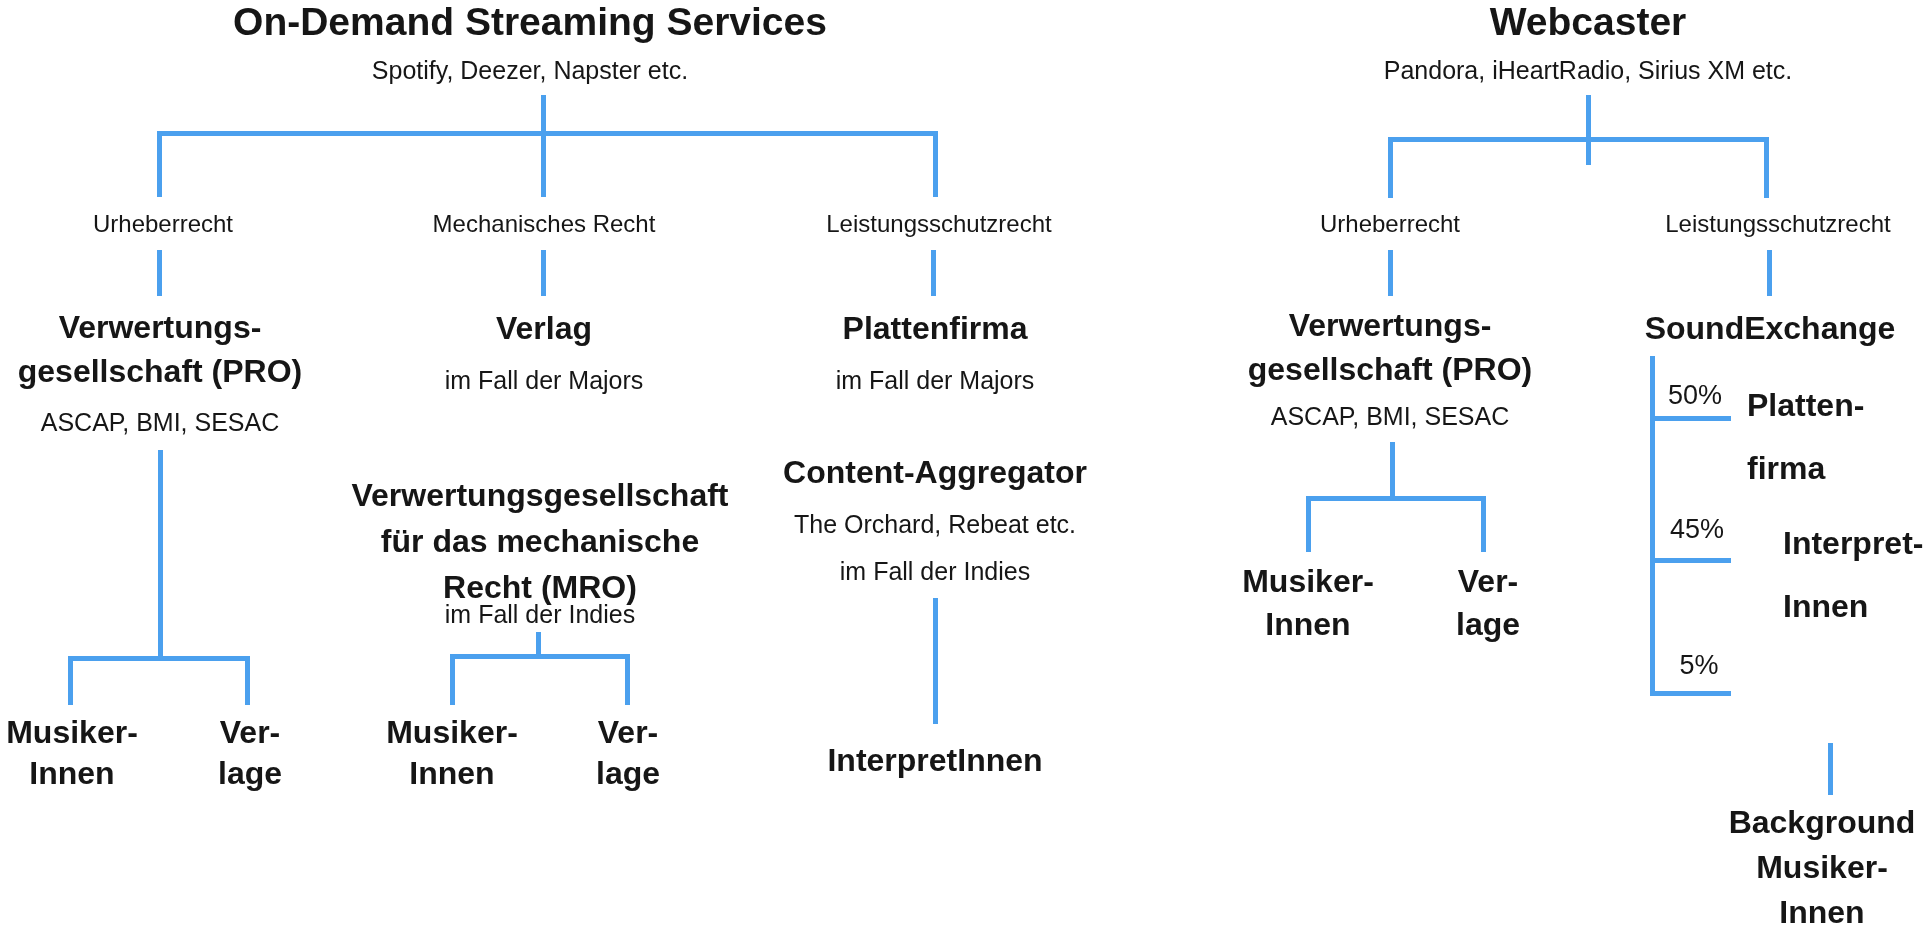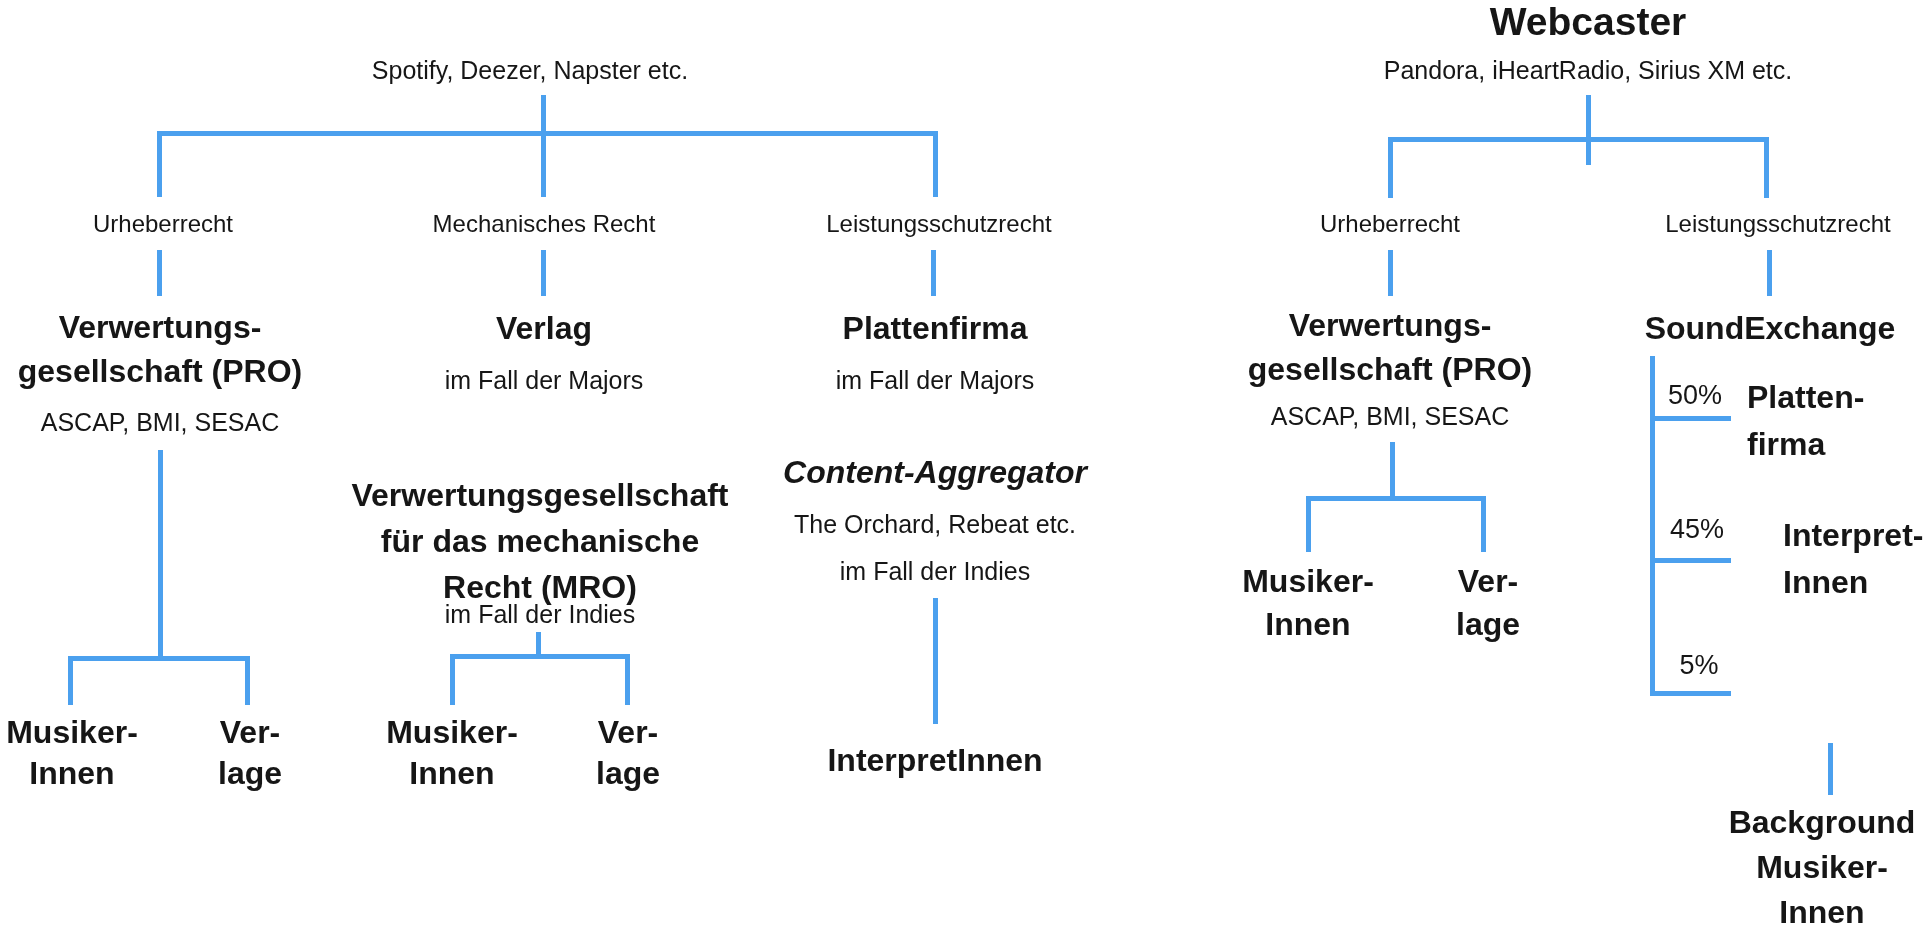--- a/index.html
+++ b/index.html
@@ -14,29 +14,30 @@
   .t-title  { font-size:39px; font-weight:700; white-space:nowrap; }
   .t-sub    { font-size:25px; white-space:nowrap; }
   .t-branch { font-size:24px; white-space:nowrap;text-align:right; }
   .t-node   { font-size:32px; font-weight:700; line-height:44px; }
   .t-leaf   { font-size:32px; font-weight:700; line-height:41px; }
   .t-note   { font-size:25px; white-space:nowrap; }
   .t-pct    { font-size:27px; white-space:nowrap; }
   .lh46 { line-height:46px;margin-top:20px; }
   .lh43 { line-height:43px; }
   .lh45 { line-height:45px; }
-  .lh47 { line-height:47px; }
+  .lh47 { line-height:63px; }
   .vline { position:absolute; width:5px; background:var(--line); }
   .hline { position:absolute; height:5px; background:var(--line); }
 </style>
 </head>
 <body>
 
 <div class="canvas">
 
+  <div class="txt t-title cx" style="left:530px; top:0px;">On-Demand Streaming Services</div>
   <div class="txt t-sub cx" style="left:530px; top:56px;">Spotify, Deezer, Napster etc.</div>
 
   <div class="vline" style="left:541px; top:95px;  height:102px;"></div>
   <div class="hline" style="left:159px; top:131px; width:779px;"></div>
   <div class="vline" style="left:157px; top:131px; height:66px;"></div>
   <div class="vline" style="left:933px; top:131px; height:66px;"></div>
 
   <div class="txt t-branch cx" style="left:163px; top:210px;">Urheberrecht</div>
   <div class="txt t-branch cx" style="left:544px; top:210px;">Mechanisches Recht</div>
   <div class="txt t-branch cx" style="left:939px; top:210px;">Leistungsschutzrecht</div>
@@ -71,21 +72,21 @@
   <div class="vline" style="left:450px; top:654px; height:51px;"></div>
   <div class="vline" style="left:625px; top:654px; height:51px;"></div>
 
   <div class="txt t-leaf cx" style="left:452px; top:712px;">Musiker-
 Innen</div>
   <div class="txt t-leaf cx" style="left:628px; top:712px;">Ver-
 lage</div>
 
   <div class="txt t-node cx" style="left:935px; top:306px;">Plattenfirma</div>
   <div class="txt t-note cx" style="left:935px; top:366px;">im Fall der Majors</div>
-  <div class="txt t-node cx" style="left:935px; top:450px;font-style:italic;">Content-Aggregator</div>
+  <div class="txt t-node cx" style="left:935px; top:450px;">Content-Aggregator</div>
   <div class="txt t-note cx" style="left:935px; top:510px;">The Orchard, Rebeat etc.</div>
   <div class="txt t-note cx" style="left:935px; top:557px;">im Fall der Indies</div>
 
   <div class="vline" style="left:933px; top:598px; height:126px;"></div>
 
   <div class="txt t-node cx" style="left:935px; top:738px;">InterpretInnen</div>
 
   <div class="txt t-title cx" style="left:1588px; top:0px;">Webcaster</div>
   <div class="txt t-sub cx" style="left:1588px; top:56px;">Pandora, iHeartRadio, Sirius XM etc.</div>
 

